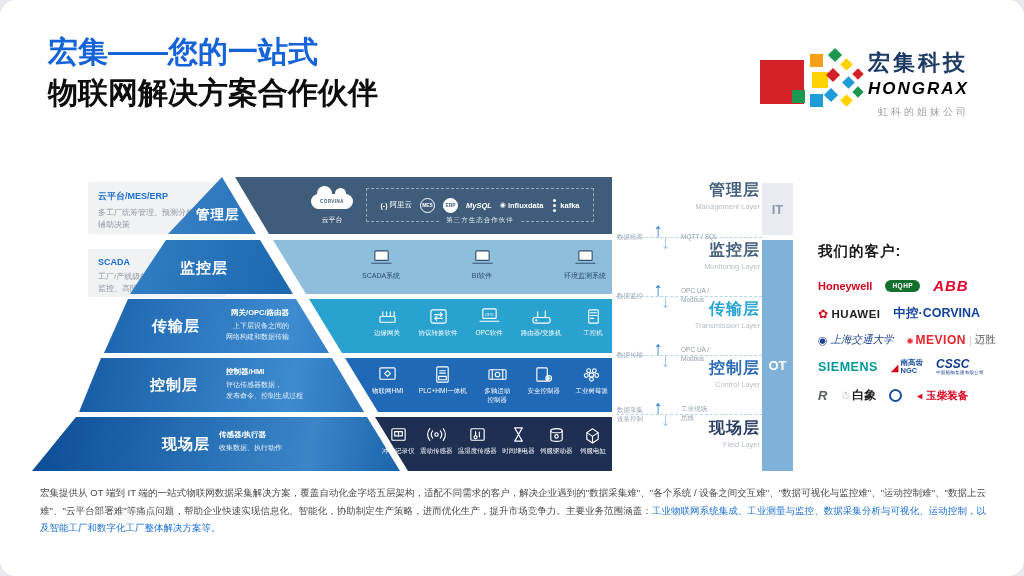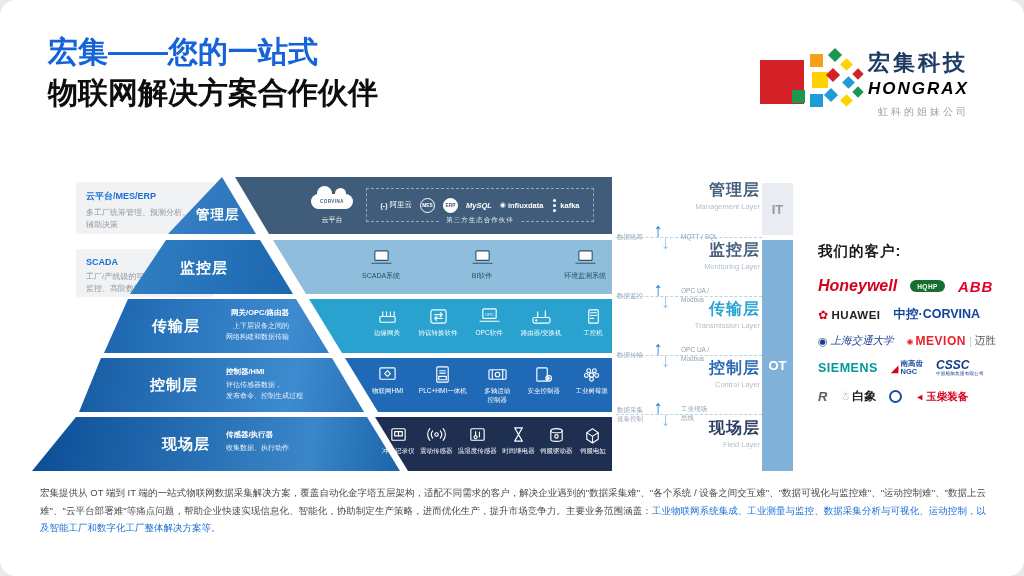--- a/index.html
+++ b/index.html
@@ -10,21 +10,21 @@
   .title2{font-size:30px;font-weight:bold;color:#0d0d0d;line-height:1.35;}
   .logo-block{position:absolute;left:760px;top:48px;display:flex;align-items:flex-start;}
   .mosaic{position:relative;width:102px;height:76px;}
   .sq{position:absolute;}
   .dm{position:absolute;transform:rotate(45deg);}
   .logo-text{margin-left:6px;}
   .logo-cn{font-size:22px;font-weight:800;color:#1c3a64;letter-spacing:3px;}
   .logo-en{font-size:17px;font-weight:600;font-style:italic;color:#000000;letter-spacing:2px;margin-top:1px;}
   .logo-tag{font-size:10px;color:#99a1aa;letter-spacing:3px;margin-top:6px;text-align:right;}
   
-  .note{position:absolute;left:76px;width:138px;background:#f1f2f4;padding:8px 10px;box-sizing:border-box;border-radius:2px;}
+  .note{position:absolute;left:88px;width:138px;background:#f1f2f4;padding:8px 10px;box-sizing:border-box;border-radius:2px;}
   .note1{top:182px;height:52px;}
   .note2{top:249px;height:48px;}
   .note-title{font-size:9px;font-weight:bold;color:#1a6fd4;margin-bottom:4px;}
   .note-desc{font-size:8px;color:#9097a1;line-height:1.55;white-space:pre-line;}
   
   .pyr{position:absolute;left:30px;width:372px;z-index:3;}
   .p1{top:177px;height:57px;background:linear-gradient(100deg,#4a90d2 5%,#1a66ae 90%);clip-path:polygon(192px 0,226px 100%,138px 100%);}
   .p2{top:240px;height:54px;background:linear-gradient(100deg,#3f8ccf 0%,#1560a8 85%);clip-path:polygon(136px 0,230px 0,263px 100%,100px 100%);}
   .p3{top:299px;height:54px;background:linear-gradient(100deg,#0f57a2 0%,#3e8bd0 70%,#1e6cb4 100%);clip-path:polygon(98px 0,266px 0,299px 100%,74px 100%);}
   .p4{top:358px;height:54px;background:linear-gradient(100deg,#0d5199 0%,#3e8bd0 70%,#1e66ac 100%);clip-path:polygon(71px 0,302px 0,334px 100%,49px 100%);}
@@ -32,21 +32,21 @@
   .p5{background:linear-gradient(100deg,#0b4c94 0%,#3a86c9 75%,#1a63a8 100%);}
   .pyr-label{position:absolute;color:#fff;font-weight:bold;z-index:5;letter-spacing:1px;}
   .pl1{left:196px;top:206px;font-size:13.5px;}
   .pl2{left:180px;top:259px;font-size:15px;}
   .pl3{left:152px;top:317px;font-size:15px;}
   .pl4{left:150px;top:376px;font-size:15px;}
   .pl5{left:162px;top:435px;font-size:15px;}
   .pyr-desc{position:absolute;color:#fff;z-index:5;}
   .pd3{left:226px;top:308px;text-align:right;}
   .pd4{left:226px;top:367px;}
-  .pd5{left:226px;top:430px;}
+  .pd5{left:219px;top:430px;}
   .pyr-desc .t{font-size:7.5px;font-weight:bold;margin-bottom:3px;}
   .pyr-desc .d{font-size:7px;line-height:1.55;opacity:.88;white-space:pre-line;}
   
   .band{position:absolute;z-index:2;}
   .b1{left:235px;top:177px;height:57px;width:377px;background:#3f5d7a;clip-path:polygon(0 0,100% 0,100% 100%,34px 100%);}
   .b2{left:273px;top:240px;height:54px;width:339px;background:#8fbedd;clip-path:polygon(0 0,100% 0,100% 100%,33px 100%);}
   .b3{left:309px;top:299px;height:54px;width:303px;background:#29a2cf;clip-path:polygon(0 0,100% 0,100% 100%,33px 100%);}
   .b4{left:345px;top:358px;height:54px;width:267px;background:#2069b6;clip-path:polygon(0 0,100% 0,100% 100%,33px 100%);}
   .b5{left:375px;top:417px;height:54px;width:237px;background:#1e2f52;clip-path:polygon(0 0,100% 0,100% 100%,33px 100%);}
   
@@ -94,21 +94,21 @@
   .rl4{top:358px;}.rl4 .cn{color:#2a69b5;}
   .rl5{top:418px;}.rl5 .cn{color:#2b3c63;}
   .itbox{position:absolute;left:762px;top:183px;width:31px;height:52px;background:#e9edf2;color:#8b9aac;font-size:13px;font-weight:bold;display:flex;align-items:center;justify-content:center;}
   .otstrip{position:absolute;left:762px;top:240px;width:31px;height:231px;background:#80b2d9;}
   .otstrip span{position:absolute;left:0;right:0;top:118px;text-align:center;color:#fff;font-size:13px;font-weight:bold;}
   
   .cust{position:absolute;left:818px;top:242px;width:192px;}
   .cust-h{font-size:14.5px;font-weight:bold;color:#1b1b1b;letter-spacing:1px;margin-bottom:16px;}
   .crow{display:flex;align-items:center;gap:13px;margin-bottom:11px;}
   .logo{display:inline-flex;align-items:center;white-space:nowrap;}
-  .honeywell{color:#d6001c;font-weight:bold;font-size:16px;font-style:italic;}
+  .honeywell{color:#d6001c;font-weight:bold;font-size:11px;}
   .hqhp{background:#15702f;color:#fff;font-size:6.5px;font-weight:bold;padding:2.5px 7px;border-radius:9px;letter-spacing:.5px;}
   .abb{color:#e4002b;font-weight:bold;font-style:italic;font-size:15px;letter-spacing:1px;}
   .huawei{color:#222;font-weight:bold;font-size:11.5px;letter-spacing:.5px;}
   .huawei:before{content:"✿";color:#d6001c;margin-right:3px;font-size:12px;}
   .supcon{color:#10439c;font-weight:bold;font-size:12.5px;}
   .sjtu{color:#1b3f8f;font-size:10.5px;font-family:"Liberation Serif","DejaVu Serif",serif;font-style:italic;}
   .sjtu:before{content:"◉";margin-right:3px;font-size:11px;font-style:normal;}
   .mevion .mg{color:#e8232c;font-size:8px;font-style:normal;margin-right:2px;}
   .mevion b{color:#e8232c;font-size:12px;letter-spacing:.5px;}
   .mevion .dv{color:#c9ced4;margin:0 3px;font-style:normal;font-size:11px;}

